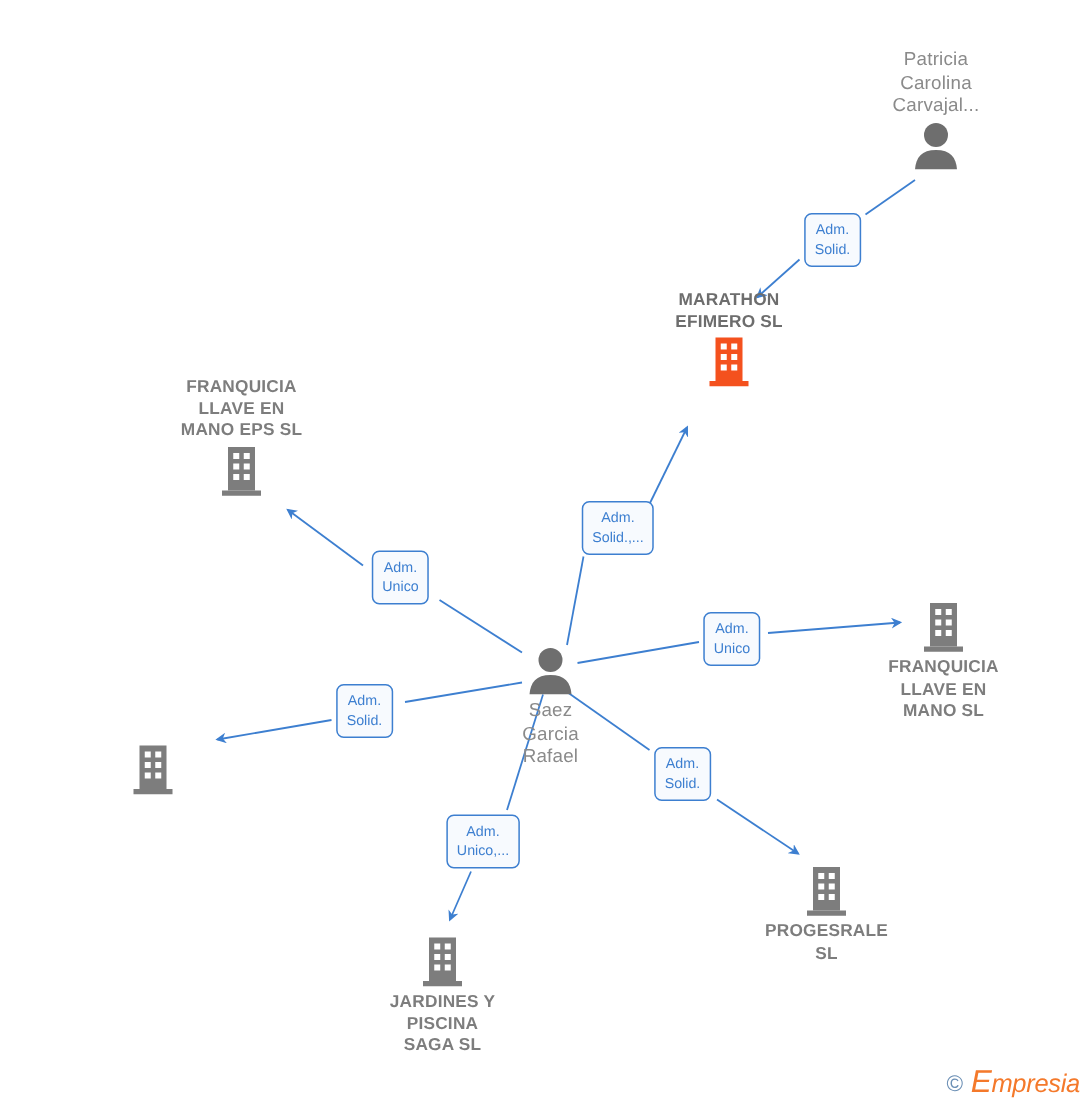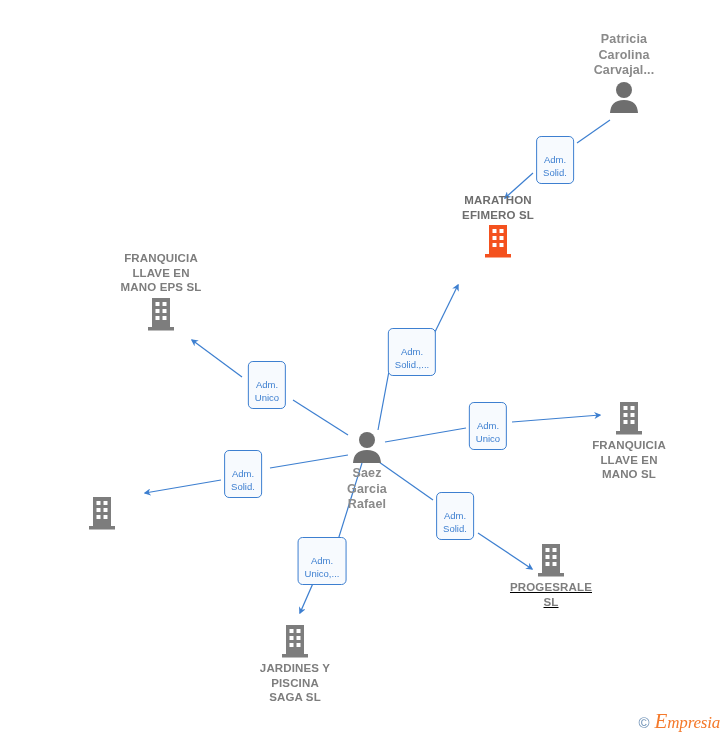--- a/index.html
+++ b/index.html
@@ -39,21 +39,21 @@
     line-height: 14.5px;
     color: #808080;
     letter-spacing: 0.15px;
     white-space: pre-line;
   }
   .node-label.company {
     font-weight: bold;
     color: #7d7d7d;
   }
   .node-label.person {
-    font-weight: bold;
+    font-weight: normal;
     color: #8a8a8a;
     font-size: 12.5px;
     line-height: 15.5px;
   }
   .node-label.focus {
     font-weight: bold;
     color: #6d6d6d;
   }
   .node-icon {
     display: block;
@@ -66,21 +66,21 @@
   .rel {
     position: absolute;
     z-index: 5;
     box-sizing: border-box;
     background: #f7fafe;
     border: 1px solid #3d7fd0;
     border-radius: 5px;
     color: #3d7fd0;
     font-size: 9.5px;
     line-height: 13px;
-    padding: 16px 6px 4px 6px;
+    padding: 4px 6px 4px 6px;
     text-align: center;
     white-space: pre-line;
     box-shadow: 0 0 0 0 rgba(0,0,0,0);
   }
 
   
   #watermark {
     position: absolute;
     right: 8px;
     bottom: 8px;
@@ -88,21 +88,21 @@
     align-items: center;
     gap: 5px;
     z-index: 8;
   }
   #watermark .copy {
     color: #6b8fb5;
     font-size: 15px;
     line-height: 15px;
   }
   #watermark .brand {
-    font-family: Liberation Serif, serif;
+    font-family: Liberation Sans, sans-serif;
     font-style: italic;
     font-size: 17px;
     line-height: 18px;
     color: #f4792b;
     letter-spacing: -0.2px;
   }
   #watermark .brand .cap {
     font-size: 21px;
     color: #f4792b;
   }
@@ -139,21 +139,21 @@
   <div class="node icon-bottom" style="left:624px; top:32px;">
     <div class="node-label person">Patricia
 Carolina
 Carvajal...</div>
     <svg class="node-icon" width="34" height="32" viewBox="0 0 34 32">
       <circle cx="17" cy="9" r="8" fill="#6e6e6e"></circle>
       <path d="M 17 19 C 7.5 19 3.5 24 3 32 L 31 32 C 30.5 24 26.5 19 17 19 Z" fill="#6e6e6e"></path>
     </svg>
   </div>
 
-  <div class="node icon-bottom" style="left:498px; top:193px;">
+  <div class="node icon-bottom" style="left:486px; top:193px;">
     <div class="node-label company focus">MARATHON
 EFIMERO  SL</div>
     <svg class="node-icon" width="32" height="34" viewBox="0 0 32 34">
       <rect x="7" y="1" width="18" height="29" fill="#f4511e"></rect>
       <rect x="3" y="30" width="26" height="3.5" fill="#f4511e"></rect>
       <rect x="10.5" y="5" width="4" height="4" fill="#ffffff"></rect>
       <rect x="17.5" y="5" width="4" height="4" fill="#ffffff"></rect>
       <rect x="10.5" y="12" width="4" height="4" fill="#ffffff"></rect>
       <rect x="17.5" y="12" width="4" height="4" fill="#ffffff"></rect>
       <rect x="10.5" y="19" width="4" height="4" fill="#ffffff"></rect>
@@ -209,21 +209,21 @@
       <rect x="3" y="30" width="26" height="3.5" fill="#7d7d7d"></rect>
       <rect x="10.5" y="5" width="4" height="4" fill="#ffffff"></rect>
       <rect x="17.5" y="5" width="4" height="4" fill="#ffffff"></rect>
       <rect x="10.5" y="12" width="4" height="4" fill="#ffffff"></rect>
       <rect x="17.5" y="12" width="4" height="4" fill="#ffffff"></rect>
       <rect x="10.5" y="19" width="4" height="4" fill="#ffffff"></rect>
       <rect x="17.5" y="19" width="4" height="4" fill="#ffffff"></rect>
     </svg>
   </div>
 
-  <div class="node icon-top" style="left:551px; top:543px;text-decoration:underline;">
+  <div class="node icon-top" style="left:551px; top:577px;">
     <svg class="node-icon" width="32" height="34" viewBox="0 0 32 34">
       <rect x="7" y="1" width="18" height="29" fill="#7d7d7d"></rect>
       <rect x="3" y="30" width="26" height="3.5" fill="#7d7d7d"></rect>
       <rect x="10.5" y="5" width="4" height="4" fill="#ffffff"></rect>
       <rect x="17.5" y="5" width="4" height="4" fill="#ffffff"></rect>
       <rect x="10.5" y="12" width="4" height="4" fill="#ffffff"></rect>
       <rect x="17.5" y="12" width="4" height="4" fill="#ffffff"></rect>
       <rect x="10.5" y="19" width="4" height="4" fill="#ffffff"></rect>
       <rect x="17.5" y="19" width="4" height="4" fill="#ffffff"></rect>
     </svg>

